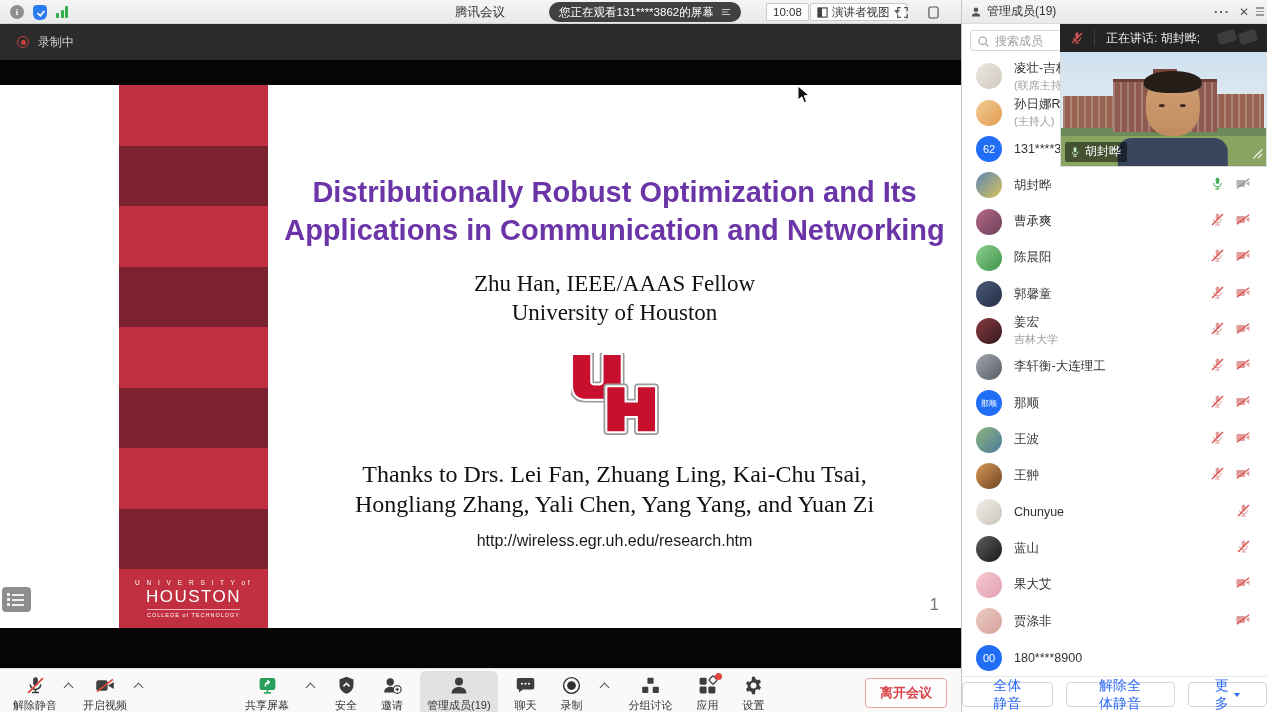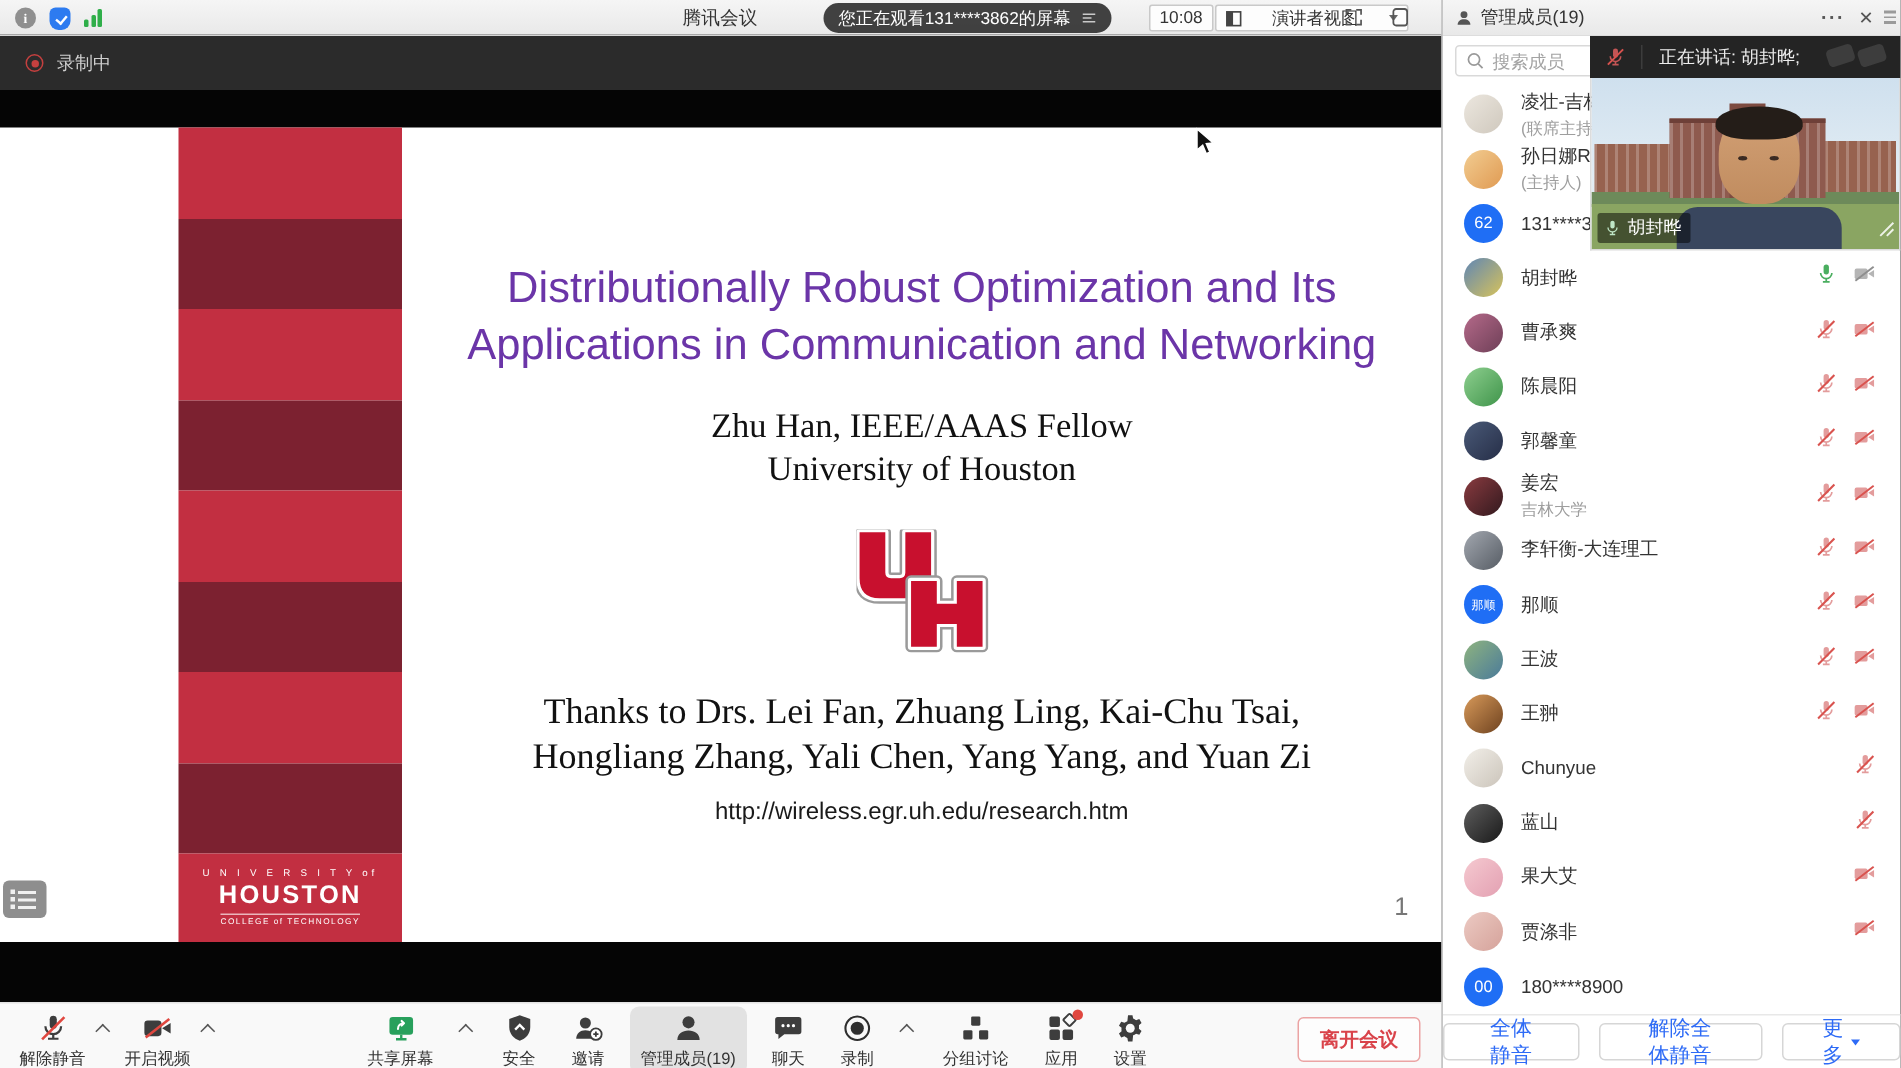--- a/index.html
+++ b/index.html
@@ -17,21 +17,21 @@
     border-right:2px solid #fff; border-bottom:2px solid #fff; transform:rotate(40deg) scale(.8); }
   .ic-bars { display:flex; align-items:flex-end; gap:1.5px; height:12px; }
   .ic-bars span { width:3px; background:#2fae49; border-radius:1px; display:block; }
   .ic-bars span:nth-child(1){height:5px}.ic-bars span:nth-child(2){height:8px}.ic-bars span:nth-child(3){height:12px}
   .tb-title { position:absolute; left:430px; top:0; width:100px; height:24px; line-height:24px;
     text-align:center; font-size:12.5px; color:#333; }
   .watch-pill { position:absolute; left:549px; top:2px; height:20px; background:rgba(45,45,45,.9);
     border-radius:10px; color:#fff; font-size:11.5px; display:flex; align-items:center; gap:7px; padding:0 10px; }
   .time-box { position:absolute; left:766px; top:3px; height:18px; line-height:16px; padding:0 6px;
     background:#fdfdfd; border:1px solid #c9c9c9; border-radius:2px; font-size:11.5px; color:#333; }
-  .view-box { position:absolute; left:810px; top:3px; height:18px; display:flex; align-items:center; gap:20px;
+  .view-box { position:absolute; left:810px; top:3px; height:18px; display:flex; align-items:center; gap:4px;
     background:#fdfdfd; border:1px solid #c9c9c9; border-radius:2px; padding:0 6px; font-size:11.5px; color:#333; }
   .caret-down { width:0; height:0; border-left:3.5px solid transparent; border-right:3.5px solid transparent;
     border-top:4.5px solid #666; }
   .fs-icon { position:absolute; left:896px; top:5px; }
   .panel-icon { position:absolute; left:928px; top:5px; }
 
   
   #stage { position:absolute; left:0; top:24px; width:961px; height:644px; background:#050505; }
   .rec-bar { position:absolute; left:0; top:0; width:100%; height:36px; background:#2b2b2b;
     display:flex; align-items:center; }
@@ -41,24 +41,24 @@
   .rec-label { color:#cfcfcf; font-size:12px; margin-left:9px; }
 
   
   .slide { position:absolute; left:0; top:61px; width:961px; height:543px; background:#fff; }
   .stripes { position:absolute; left:119px; top:0; width:149px; height:543px; }
   .stripe { height:60.5px; }
   .stripe.b { background:#c22f41; } .stripe.d { background:#7c2130; }
   .uh-block { position:absolute; left:0; bottom:0; width:149px; height:59px; background:#c22f41;
     color:#fff; display:flex; flex-direction:column; align-items:center; justify-content:center; }
   .uhb-1 { font-size:6.5px; letter-spacing:2.5px; }
-  .uhb-2 { font-size:17px; font-weight:bold; letter-spacing:1.5px; margin:1px 0 2px; }
+  .uhb-2 { font-size:17px; font-weight:normal; letter-spacing:1.5px; margin:1px 0 2px; }
   .uhb-3 { font-size:5.5px; letter-spacing:1px; border-top:1px solid rgba(255,255,255,.65); padding-top:2px; }
   .slide-content { position:absolute; left:268px; top:90px; width:693px; text-align:center; }
-  .s-title { font-size:29px; font-weight:normal; color:#6b35a8; line-height:34px; }
+  .s-title { font-size:29px; font-weight:bold; color:#6b35a8; line-height:34px; }
   .s-title + .s-title { margin-top:4px; }
   .s-author-wrap { margin-top:22px; font-family:"Liberation Serif",serif; font-size:23px; color:#111; line-height:29px; }
   .s-logo { margin-top:26px; }
   .s-thanks-wrap { margin-top:20px; font-family:"Liberation Serif",serif; font-size:24px; color:#111; line-height:30px; }
   .s-url { margin-top:13px; font-size:16px; color:#1a1a1a; }
   .page-num { position:absolute; right:22px; bottom:13px; font-size:17px; color:#777; }
 
   .annot-btn { position:absolute; left:2px; top:587px; width:29px; height:25px; background:#8e8e8e;
     border-radius:4px; z-index:20; display:flex; flex-direction:column; justify-content:center; gap:2.5px; padding-left:5px; }
   .annot-btn i { display:flex; align-items:center; gap:2px; }

